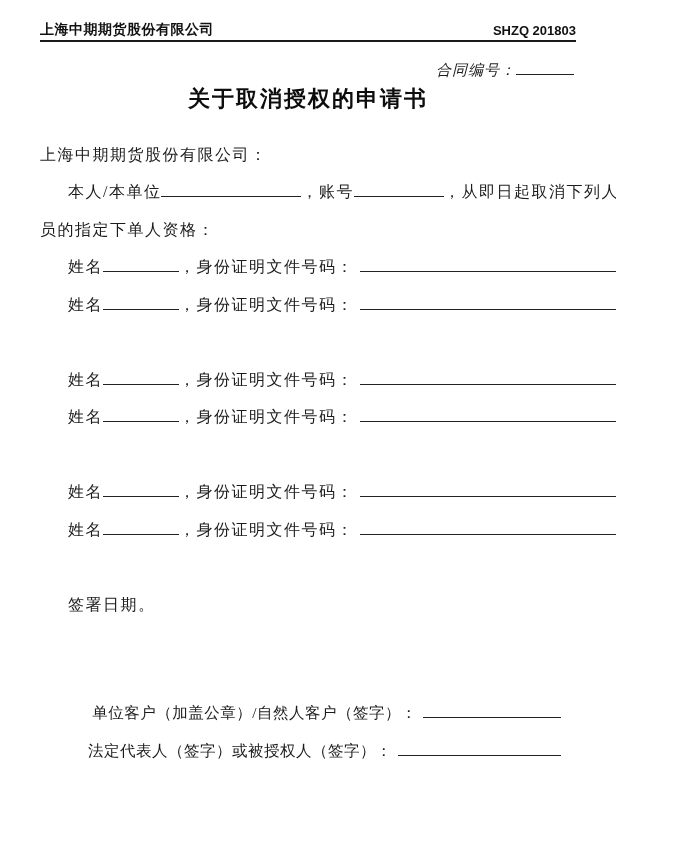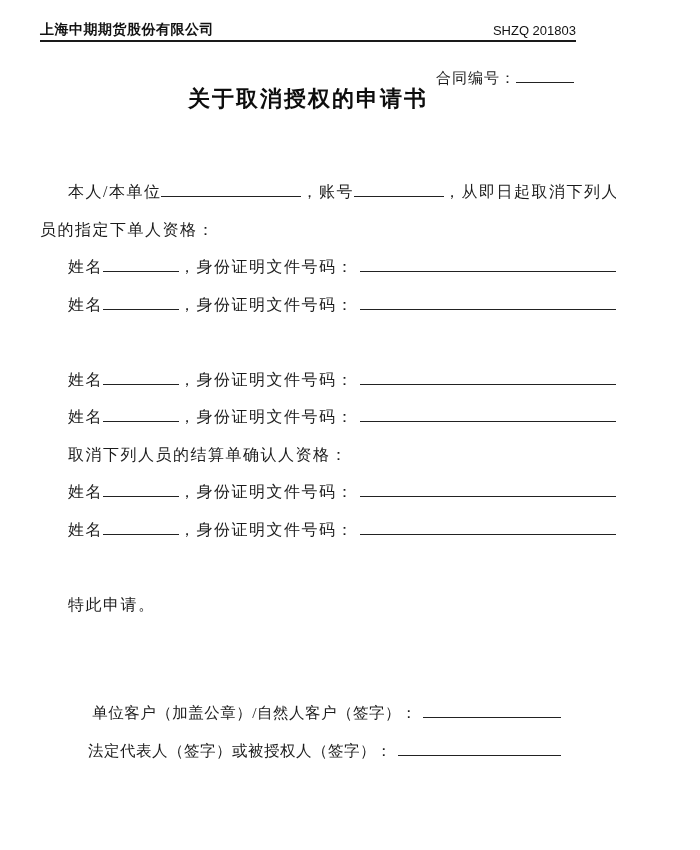--- a/index.html
+++ b/index.html
@@ -15,30 +15,30 @@
   .abs{position:absolute;}
   
   .hdr-left{
     top:21px;left:40px;
     font-family:"Liberation Sans", sans-serif;
     font-weight:bold;font-size:14px;letter-spacing:0.5px;color:#111;
   }
   .hdr-right{
     top:23px;right:40px;
     font-family:"Liberation Sans", sans-serif;
-    font-weight:normal;font-size:13px;color:#111;
+    font-weight:bold;font-size:13px;color:#111;
   }
   .hdr-rule{
     top:40px;left:40px;right:40px;height:0;
     border-top:2px solid #1a1a1a;
   }
   
   .contract-line{
-    top:68px;left:300px;right:42px;
-    text-align:right;font-size:15px;letter-spacing:1px;
+    top:60px;left:300px;right:42px;
+    text-align:right;font-size:15px;letter-spacing:1px;font-style:italic;
   }
   
   .doc-title{
     top:84px;left:0;right:0;text-align:center;
     font-family:"Liberation Sans", sans-serif;
     font-weight:bold;font-size:22px;letter-spacing:2px;color:#0d0d0d;
   }
   
   .txt{
     left:40px;right:40px;
@@ -74,40 +74,40 @@
 <div class="page">
 
   <div class="abs hdr-left">上海中期期货股份有限公司</div>
   <div class="abs hdr-right">SHZQ 201803</div>
   <div class="abs hdr-rule"></div>
 
   <div class="abs contract-line"><span>合同编号：</span><span class="blank bl-contract"></span></div>
 
   <div class="abs doc-title">关于取消授权的申请书</div>
 
+  <div class="abs txt" style="top:145px">上海中期期货股份有限公司：</div>
 
   <div class="abs txt indent" style="top:182px"><span>本人/本单位</span><span class="blank bl-unit"></span><span>，账号</span><span class="blank bl-acct"></span><span>，从即日起取消下列人</span></div>
 
   <div class="abs txt" style="top:220px">员的指定下单人资格：</div>
 
   <div class="abs txt indent" style="top:257px"><span>姓名</span><span class="blank bl-name"></span><span>，身份证明文件号码：</span><span class="blank bl-id"></span><span>、</span></div>
 
   <div class="abs txt indent" style="top:295px"><span>姓名</span><span class="blank bl-name"></span><span>，身份证明文件号码：</span><span class="blank bl-id"></span><span>;</span></div>
 
 
   <div class="abs txt indent" style="top:370px"><span>姓名</span><span class="blank bl-name"></span><span>，身份证明文件号码：</span><span class="blank bl-id"></span><span>、</span></div>
 
   <div class="abs txt indent" style="top:407px"><span>姓名</span><span class="blank bl-name"></span><span>，身份证明文件号码：</span><span class="blank bl-id"></span><span>;</span></div>
 
-  <div class="abs txt indent" style="top:445px">取消下列人员的结算单确认人资格：</div>
 
   <div class="abs txt indent" style="top:482px"><span>姓名</span><span class="blank bl-name"></span><span>，身份证明文件号码：</span><span class="blank bl-id"></span><span>、</span></div>
 
   <div class="abs txt indent" style="top:520px"><span>姓名</span><span class="blank bl-name"></span><span>，身份证明文件号码：</span><span class="blank bl-id"></span><span>;</span></div>
 
-  <div class="abs txt indent" style="top:595px">特此申请。</div>
+  <div class="abs txt indent" style="top:595px">签署日期。</div>
 
   <div class="abs sig" style="top:703px"><span>单位客户（加盖公章）/自然人客户（签字）：</span><span class="blank bl-sig1"></span></div>
 
   <div class="abs sig" style="top:741px"><span>法定代表人（签字）或被授权人（签字）：</span><span class="blank bl-sig2"></span></div>
 
 
 </div>
 
 </body></html>

